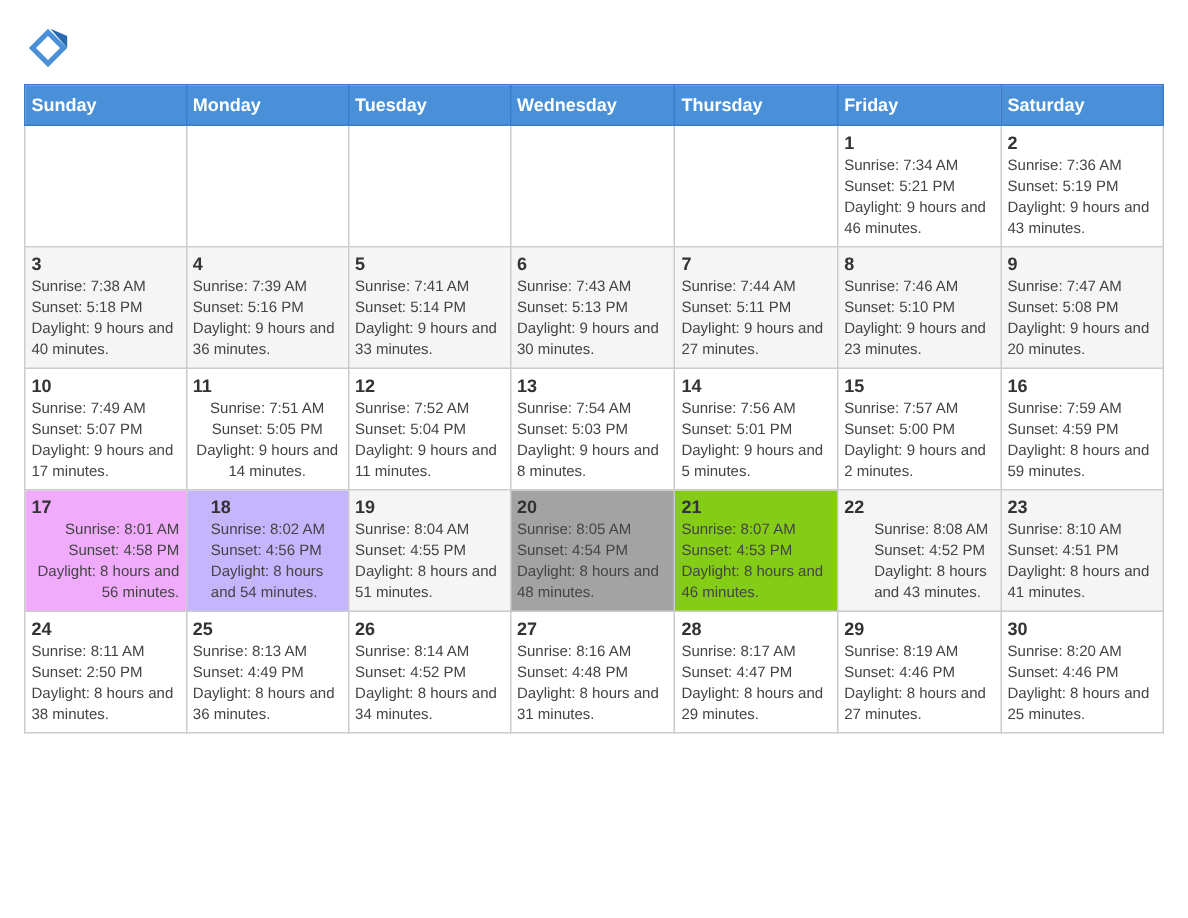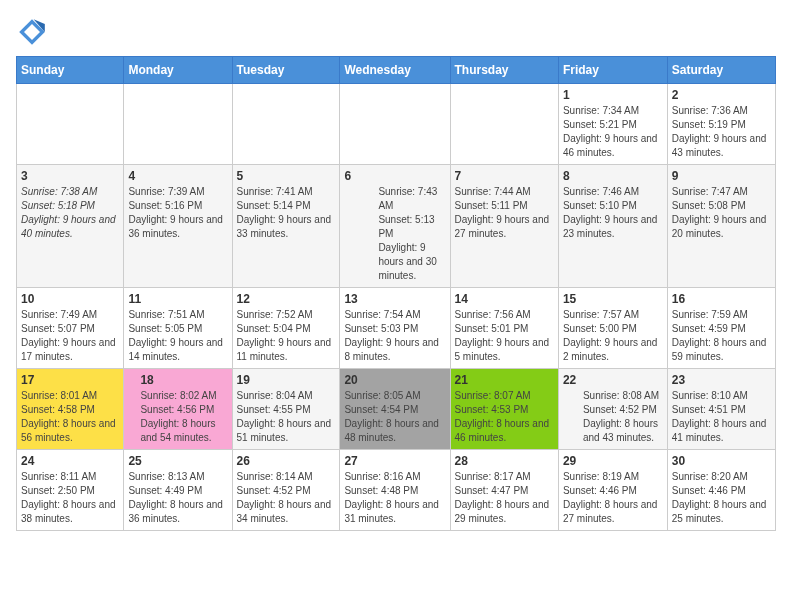--- a/index.html
+++ b/index.html
@@ -141,39 +141,39 @@
         <td>
           <div class="day-number">2</div>
           <div class="day-info" style="white-space: pre-line;">Sunrise: 7:36 AM
 Sunset: 5:19 PM
 Daylight: 9 hours and 43 minutes.</div>
         </td>
       </tr>
       <tr>
         <td style="background: rgb(245, 245, 245);">
           <div class="day-number">3</div>
-          <div class="day-info" style="white-space: pre-line; font-style: italic;">Sunrise: 7:38 AM
+          <div class="day-info" style="white-space: pre-line;">Sunrise: 7:38 AM
 Sunset: 5:18 PM
 Daylight: 9 hours and 40 minutes.</div>
         </td>
         <td style="background: rgb(245, 245, 245);">
           <div class="day-number">4</div>
           <div class="day-info" style="white-space: pre-line;">Sunrise: 7:39 AM
 Sunset: 5:16 PM
 Daylight: 9 hours and 36 minutes.</div>
         </td>
         <td style="background: rgb(245, 245, 245);">
           <div class="day-number">5</div>
           <div class="day-info" style="white-space: pre-line;">Sunrise: 7:41 AM
 Sunset: 5:14 PM
 Daylight: 9 hours and 33 minutes.</div>
         </td>
         <td style="background: rgb(245, 245, 245);">
           <div class="day-number">6</div>
-          <div class="day-info" style="white-space: pre-line; margin-left: 34px;">Sunrise: 7:43 AM
+          <div class="day-info" style="white-space: pre-line;">Sunrise: 7:43 AM
 Sunset: 5:13 PM
 Daylight: 9 hours and 30 minutes.</div>
         </td>
         <td style="background: rgb(245, 245, 245);">
           <div class="day-number">7</div>
           <div class="day-info" style="white-space: pre-line;">Sunrise: 7:44 AM
 Sunset: 5:11 PM
 Daylight: 9 hours and 27 minutes.</div>
         </td>
         <td style="background: rgb(245, 245, 245);">
@@ -191,21 +191,21 @@
       </tr>
       <tr>
         <td>
           <div class="day-number">10</div>
           <div class="day-info" style="white-space: pre-line;">Sunrise: 7:49 AM
 Sunset: 5:07 PM
 Daylight: 9 hours and 17 minutes.</div>
         </td>
         <td>
           <div class="day-number">11</div>
-          <div class="day-info" style="white-space: pre-line;">Sunrise: 7:51 AM
+          <div class="day-info" style="white-space: pre-line; text-align: center;">Sunrise: 7:51 AM
 Sunset: 5:05 PM
 Daylight: 9 hours and 14 minutes.</div>
         </td>
         <td>
           <div class="day-number">12</div>
           <div class="day-info" style="white-space: pre-line;">Sunrise: 7:52 AM
 Sunset: 5:04 PM
 Daylight: 9 hours and 11 minutes.</div>
         </td>
         <td>
@@ -227,27 +227,27 @@
 Daylight: 9 hours and 2 minutes.</div>
         </td>
         <td>
           <div class="day-number">16</div>
           <div class="day-info" style="white-space: pre-line;">Sunrise: 7:59 AM
 Sunset: 4:59 PM
 Daylight: 8 hours and 59 minutes.</div>
         </td>
       </tr>
       <tr>
-        <td style="background: #fde047;">
+        <td style="background: #f0abfc;">
           <div class="day-number">17</div>
-          <div class="day-info" style="white-space: pre-line;">Sunrise: 8:01 AM
+          <div class="day-info" style="white-space: pre-line; text-align: right;">Sunrise: 8:01 AM
 Sunset: 4:58 PM
 Daylight: 8 hours and 56 minutes.</div>
         </td>
-        <td style="background: #f9a8d4; padding-left: 16px;">
+        <td style="background: #c4b5fd; padding-left: 16px;">
           <div class="day-number">18</div>
           <div class="day-info" style="white-space: pre-line;">Sunrise: 8:02 AM
 Sunset: 4:56 PM
 Daylight: 8 hours and 54 minutes.</div>
         </td>
         <td style="background: rgb(245, 245, 245);">
           <div class="day-number">19</div>
           <div class="day-info" style="white-space: pre-line;">Sunrise: 8:04 AM
 Sunset: 4:55 PM
 Daylight: 8 hours and 51 minutes.</div>

